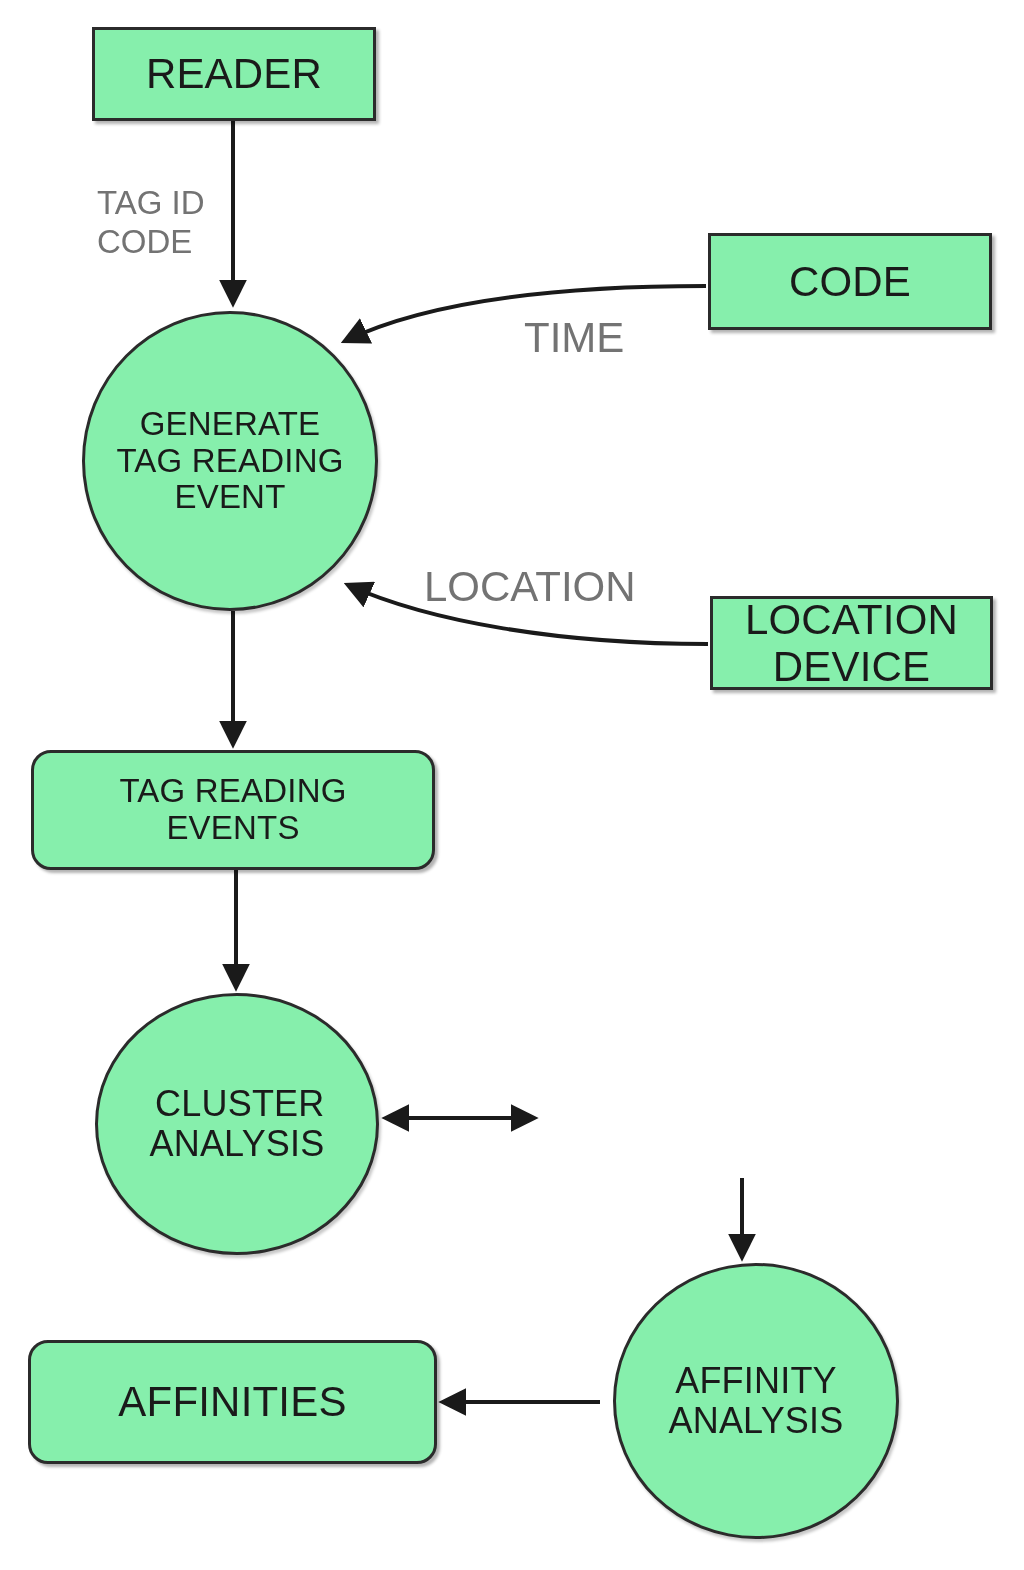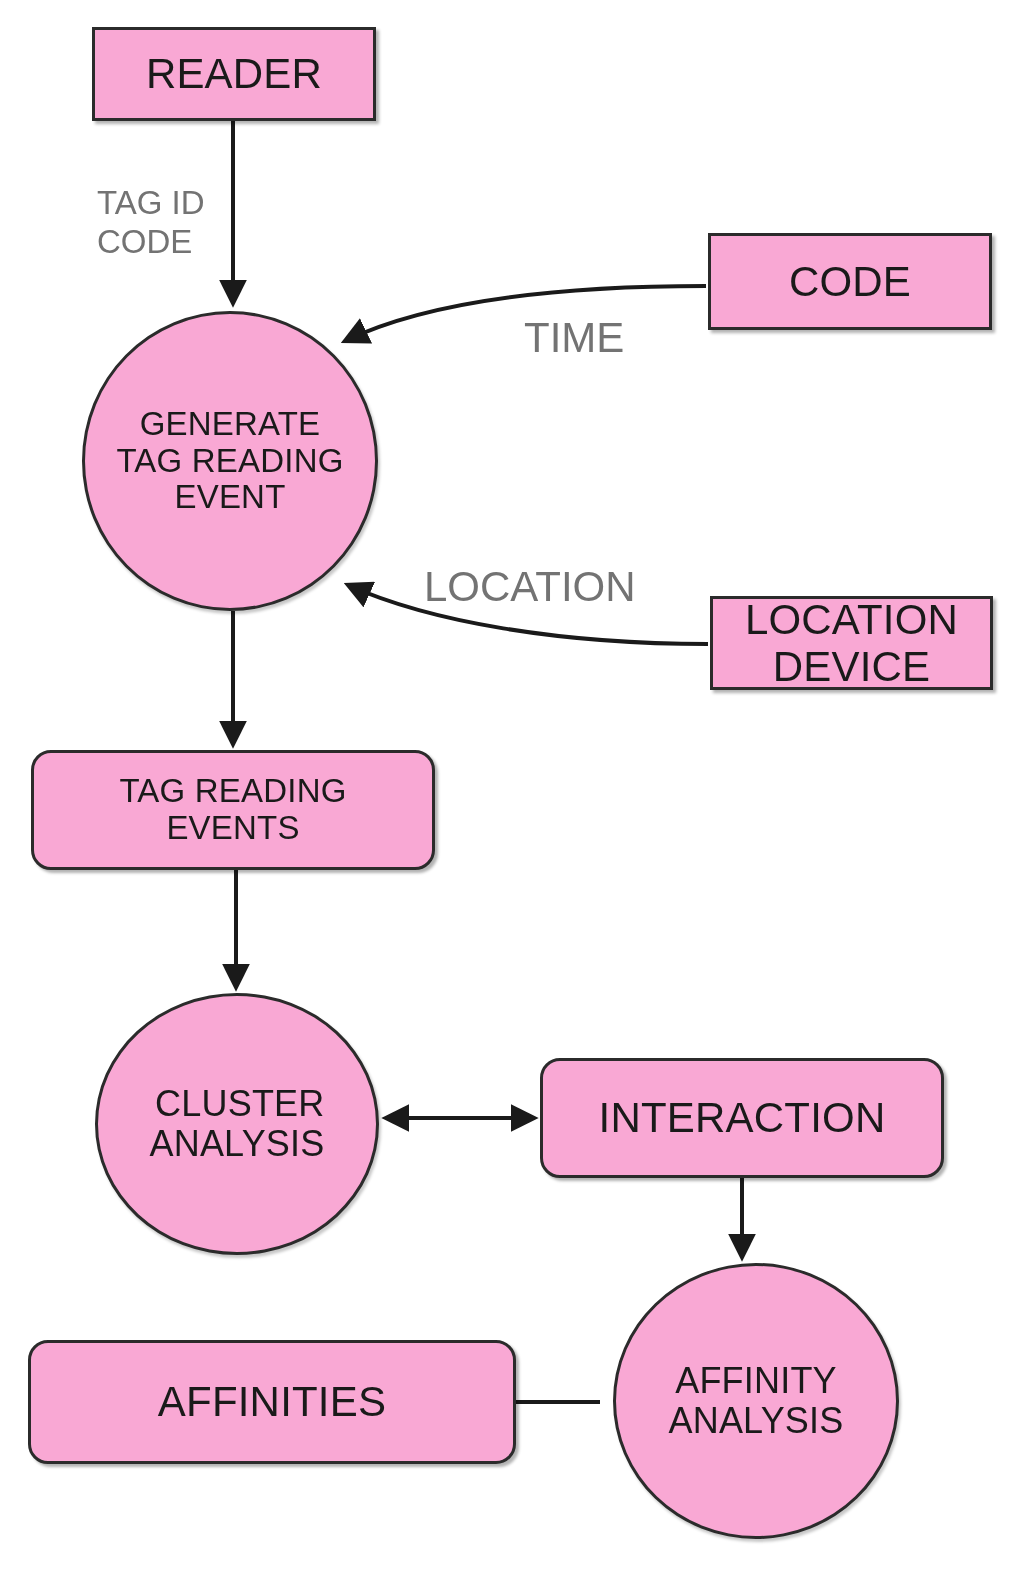--- a/index.html
+++ b/index.html
@@ -21,21 +21,21 @@
     position: absolute;
     left: 0;
     top: 0;
     width: 1024px;
     height: 1570px;
     pointer-events: none;
   }
   .node {
     position: absolute;
     box-sizing: border-box;
-    background: #f9a8d4;
+    background: #86efac;
     border: 3px solid #2b2b2b;
     display: flex;
     align-items: center;
     justify-content: center;
     text-align: center;
     color: #1a1a1a;
     line-height: 1.12;
     letter-spacing: 0.2px;
     box-shadow: 3px 3px 3px rgba(0,0,0,0.30);
     z-index: 2;
@@ -100,26 +100,25 @@
 
   <div class="node rect label-big" style="left:710px; top:596px; width:283px; height:94px; white-space:pre-line;">LOCATION
 DEVICE</div>
 
   <div class="node round label-sm" style="left:31px; top:750px; width:404px; height:120px; white-space:pre-line;">TAG READING
 EVENTS</div>
 
   <div class="node circle label-mid" style="left:95px; top:993px; width:284px; height:262px; white-space:pre-line;text-align:right;">CLUSTER
 ANALYSIS</div>
 
-  <div class="node round label-big" style="left:540px; top:1058px; width:404px; height:120px;">INTERACTION</div>
 
   <div class="node circle label-mid" style="left:613px; top:1263px; width:286px; height:276px; white-space:pre-line;">AFFINITY
 ANALYSIS</div>
 
-  <div class="node round label-big" style="left:28px; top:1340px; width:488px; height:124px;">AFFINITIES</div>
+  <div class="node round label-big" style="left:28px; top:1340px; width:409px; height:124px;">AFFINITIES</div>
 
   <div class="edge-label label-sm" style="left:97px; top:184px; text-align:left;">TAG ID
 CODE</div>
 
   <div class="edge-label label-big" style="left:524px; top:313px;">TIME</div>
 
   <div class="edge-label label-big" style="left:424px; top:562px;">LOCATION</div>
 
 </div>
 

